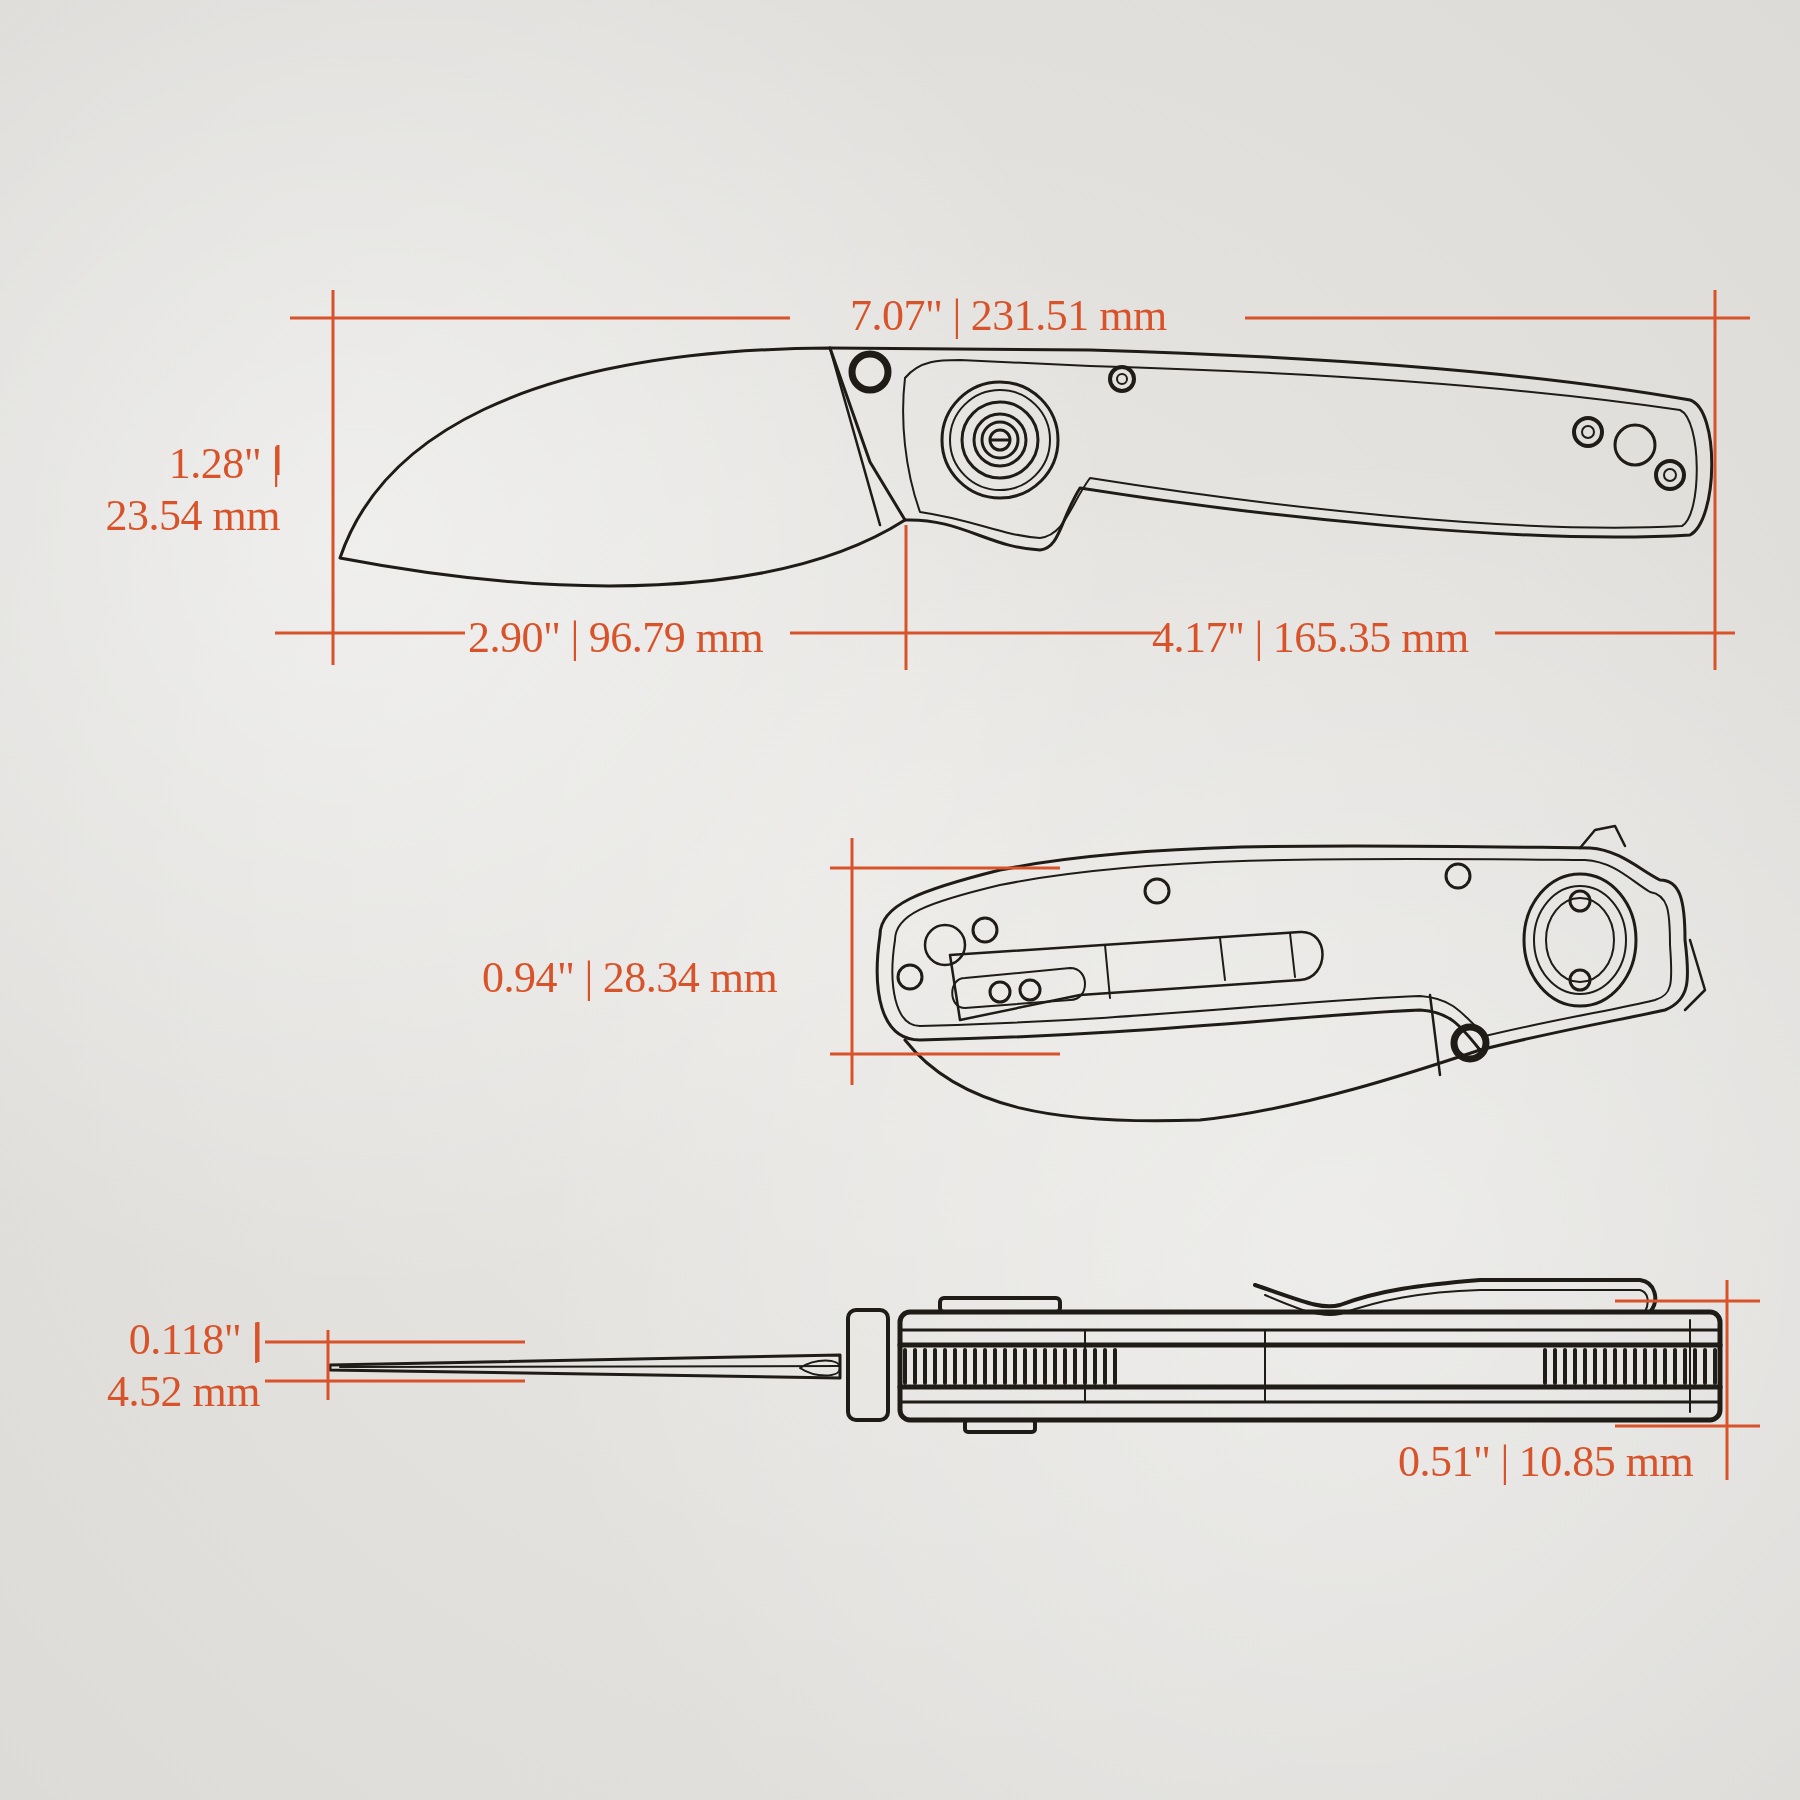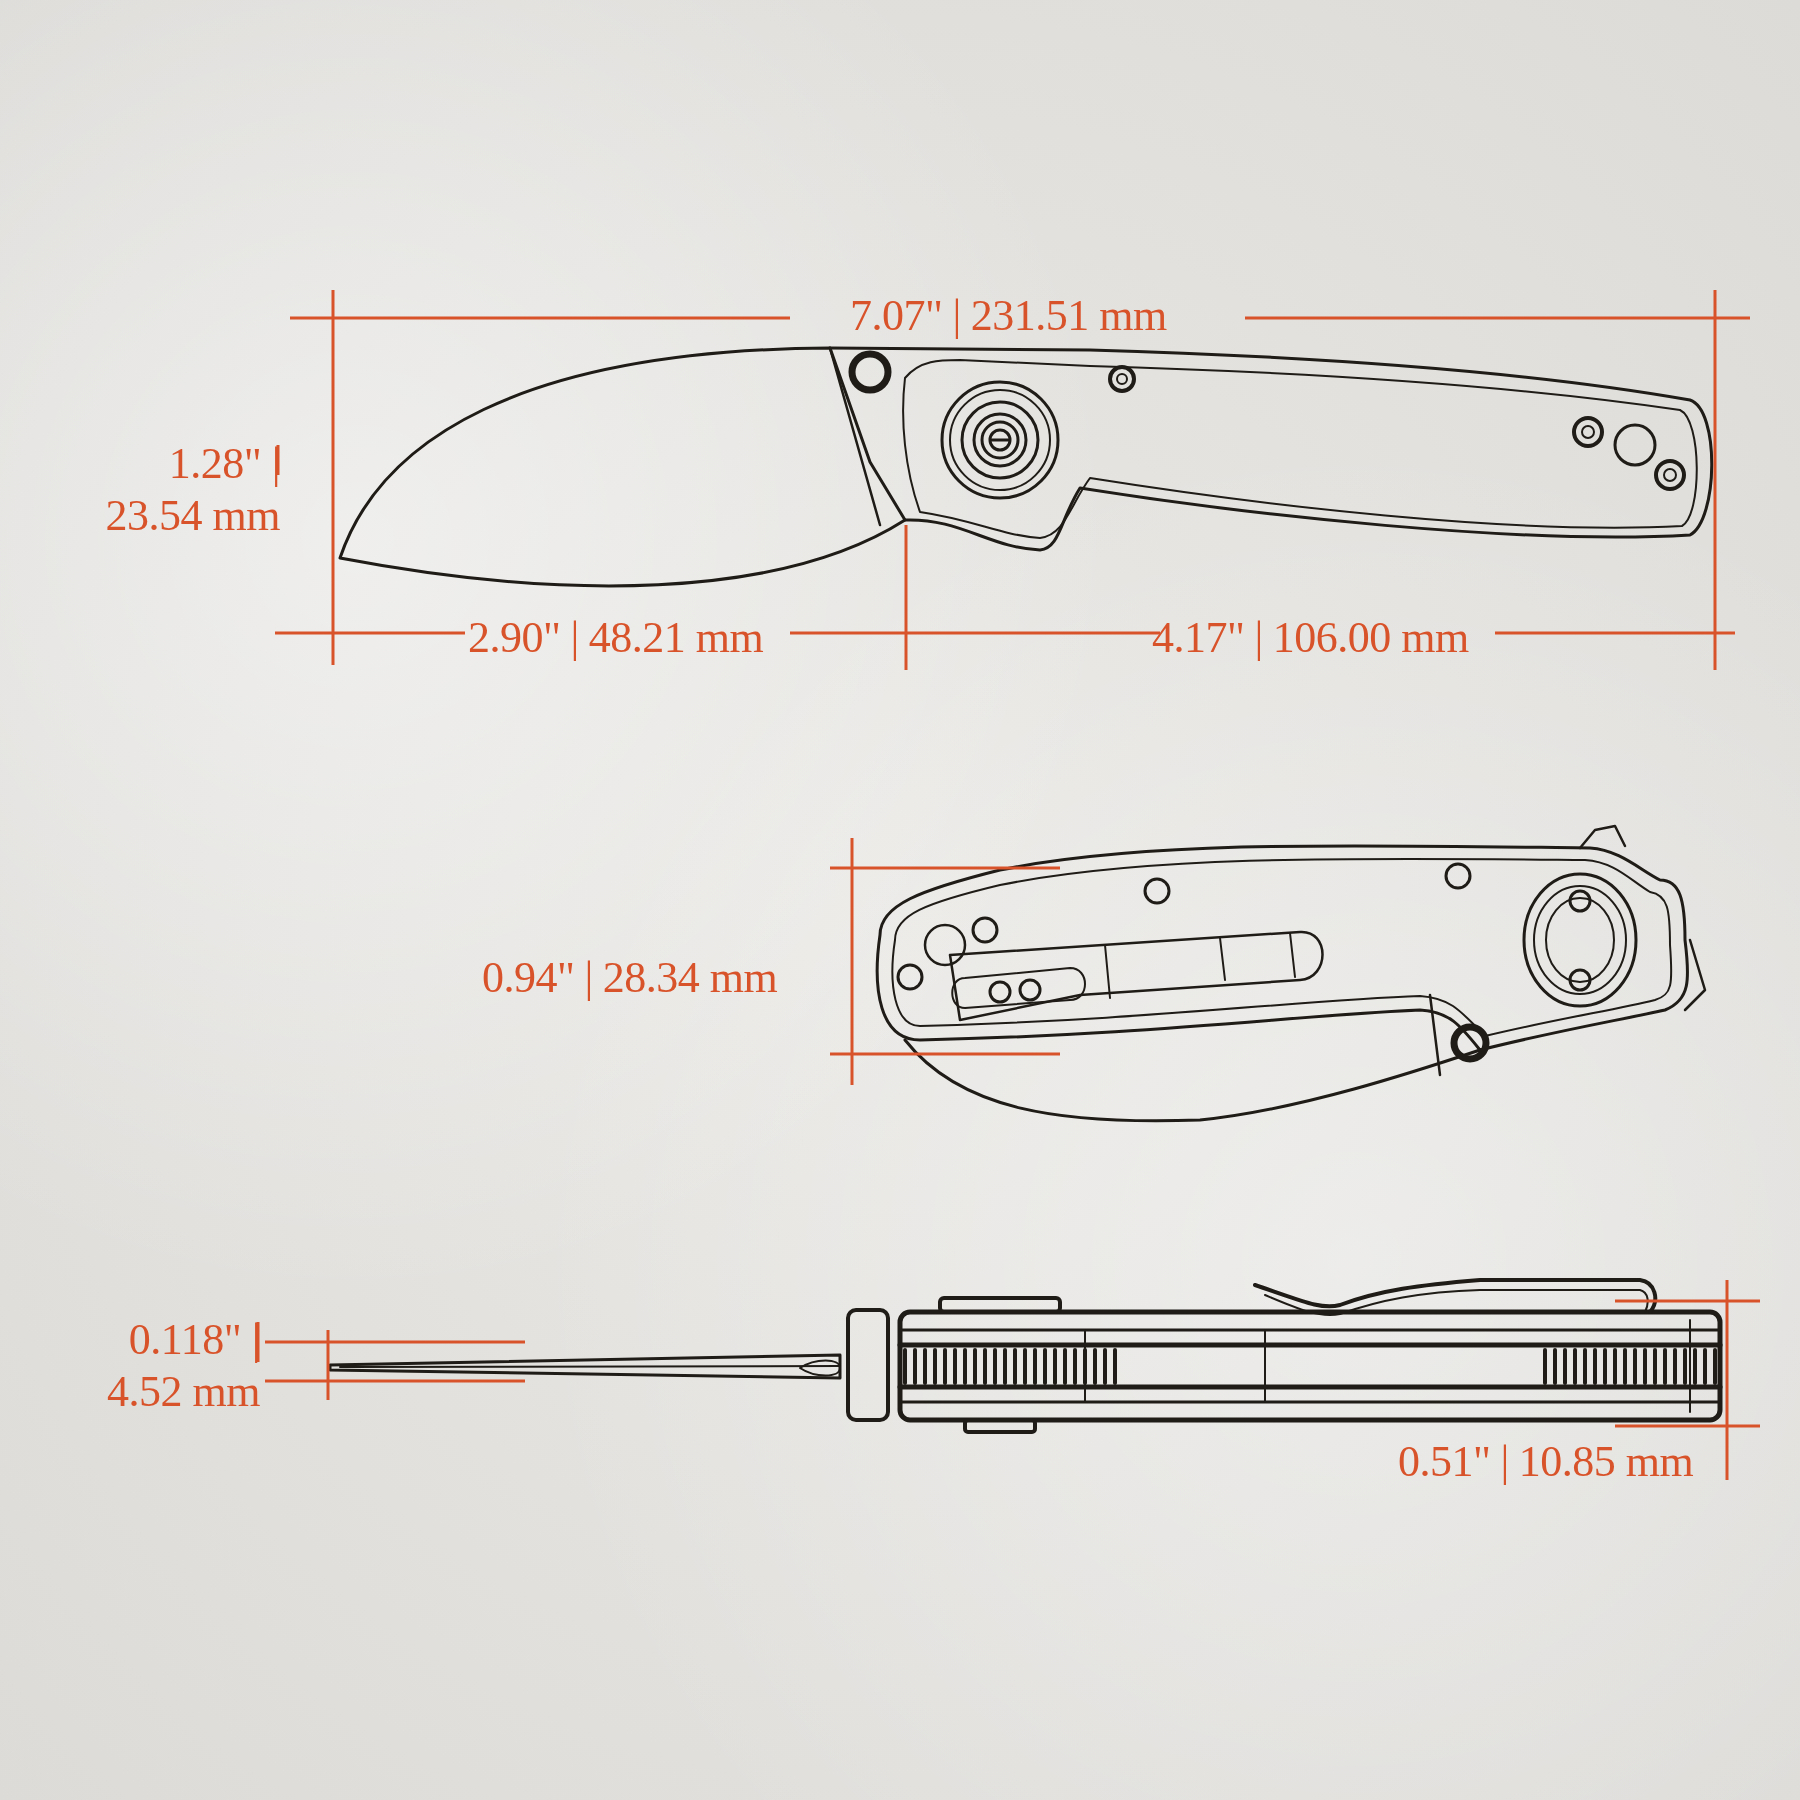--- a/index.html
+++ b/index.html
@@ -203,25 +203,25 @@
 <div class="dim" style="left:850px; top:290px;">
   <span>7.07"</span><span class="sep">|</span><span>231.51 mm</span>
 </div>
 
 <div class="dim right" style="left:70px; top:438px; width:210px;">
   <div>1.28" |</div>
   <div>23.54 mm</div>
 </div>
 
 <div class="dim" style="left:468px; top:612px;">
-  <span>2.90"</span><span class="sep">|</span><span>48.21 mm</span>
+  <span>2.90"</span><span class="sep">|</span><span>96.79 mm</span>
 </div>
 
 <div class="dim" style="left:1152px; top:612px;">
-  <span>4.17"</span><span class="sep">|</span><span>106.00 mm</span>
+  <span>4.17"</span><span class="sep">|</span><span>165.35 mm</span>
 </div>
 
 <div class="dim" style="left:482px; top:952px;">
   <span>0.94"</span><span class="sep">|</span><span>28.34 mm</span>
 </div>
 
 <div class="dim right" style="left:60px; top:1314px; width:200px;">
   <div>0.118" |</div>
   <div>4.52 mm</div>
 </div>

